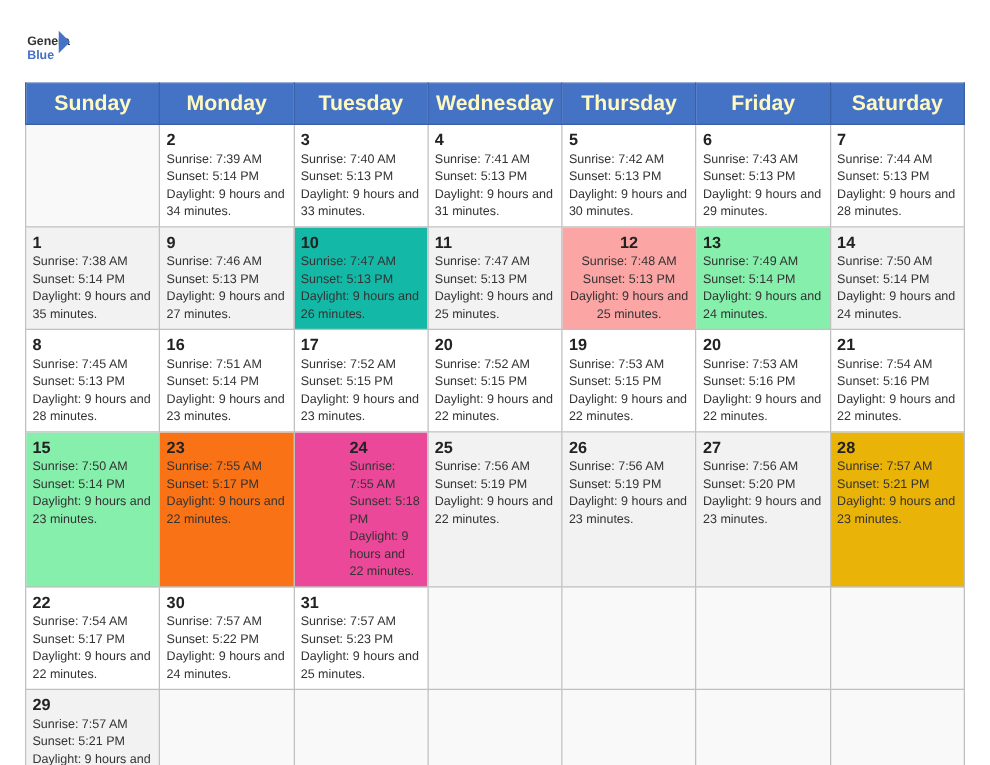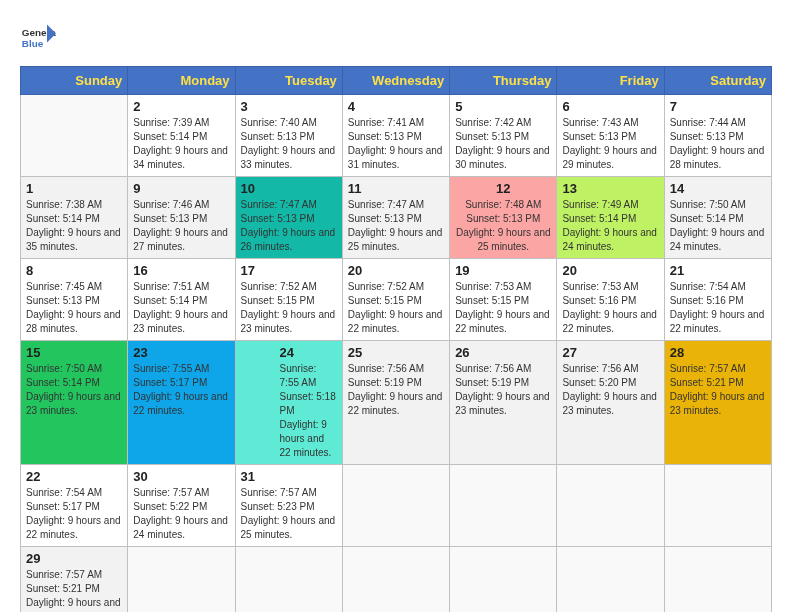--- a/index.html
+++ b/index.html
@@ -37,24 +37,24 @@
       font-size: 15px;
       color: #555;
     }
     .calendar {
       width: 100%;
       border-collapse: collapse;
       font-size: 11px;
     }
     .calendar th {
       background: #4472c4;
-      color: #fde047;
-      text-align: right;
+      color: #fef9c3;
+      text-align: center;
       padding: 6px 5px;
-      font-size: 13px;
+      font-size: 17px;
       font-weight: bold;
       border: 1px solid #3a60a8;
     }
     .calendar td {
       border: 1px solid #c0c0c0;
       vertical-align: top;
       padding: 4px 5px;
       width: calc(100% / 7);
       height: 80px;
       background: #fff;
@@ -149,21 +149,21 @@
           <div class="day-info">Sunrise: 7:47 AM<br>Sunset: 5:13 PM<br>Daylight: 9 hours and 26 minutes.</div>
         </td>
         <td style="background: rgb(242, 242, 242); margin-left: 16px;">
           <span class="day-number">11</span>
           <div class="day-info">Sunrise: 7:47 AM<br>Sunset: 5:13 PM<br>Daylight: 9 hours and 25 minutes.</div>
         </td>
         <td style="background: #fca5a5; text-align: center;">
           <span class="day-number">12</span>
           <div class="day-info">Sunrise: 7:48 AM<br>Sunset: 5:13 PM<br>Daylight: 9 hours and 25 minutes.</div>
         </td>
-        <td style="background: #bef264;">
+        <td style="background: #86efac;">
           <span class="day-number">13</span>
           <div class="day-info">Sunrise: 7:49 AM<br>Sunset: 5:14 PM<br>Daylight: 9 hours and 24 minutes.</div>
         </td>
         <td style="background: rgb(242, 242, 242);">
           <span class="day-number">14</span>
           <div class="day-info">Sunrise: 7:50 AM<br>Sunset: 5:14 PM<br>Daylight: 9 hours and 24 minutes.</div>
         </td>
       </tr>
       <tr>
         <td>
@@ -189,29 +189,29 @@
         <td>
           <span class="day-number">20</span>
           <div class="day-info">Sunrise: 7:53 AM<br>Sunset: 5:16 PM<br>Daylight: 9 hours and 22 minutes.</div>
         </td>
         <td>
           <span class="day-number">21</span>
           <div class="day-info">Sunrise: 7:54 AM<br>Sunset: 5:16 PM<br>Daylight: 9 hours and 22 minutes.</div>
         </td>
       </tr>
       <tr>
-        <td style="background: #22c55e;">
+        <td style="background: #86efac;">
           <span class="day-number">15</span>
           <div class="day-info">Sunrise: 7:50 AM<br>Sunset: 5:14 PM<br>Daylight: 9 hours and 23 minutes.</div>
         </td>
-        <td style="background: #0ea5e9;">
+        <td style="background: #f97316;">
           <span class="day-number">23</span>
           <div class="day-info">Sunrise: 7:55 AM<br>Sunset: 5:17 PM<br>Daylight: 9 hours and 22 minutes.</div>
         </td>
-        <td style="background: #5eead4; padding-left: 44px;">
+        <td style="background: #ec4899; padding-left: 44px;">
           <span class="day-number">24</span>
           <div class="day-info">Sunrise: 7:55 AM<br>Sunset: 5:18 PM<br>Daylight: 9 hours and 22 minutes.</div>
         </td>
         <td style="background: rgb(242, 242, 242);">
           <span class="day-number">25</span>
           <div class="day-info">Sunrise: 7:56 AM<br>Sunset: 5:19 PM<br>Daylight: 9 hours and 22 minutes.</div>
         </td>
         <td style="background: rgb(242, 242, 242);">
           <span class="day-number">26</span>
           <div class="day-info">Sunrise: 7:56 AM<br>Sunset: 5:19 PM<br>Daylight: 9 hours and 23 minutes.</div>

